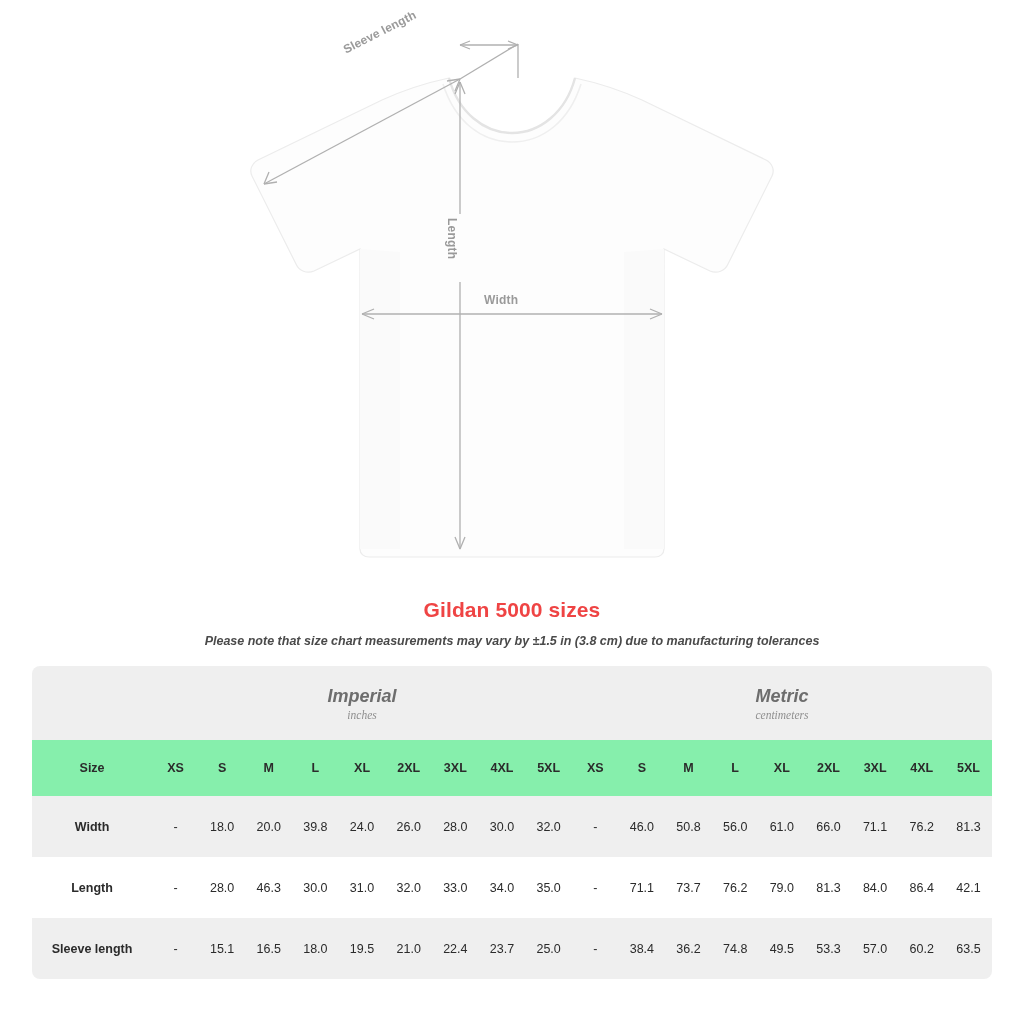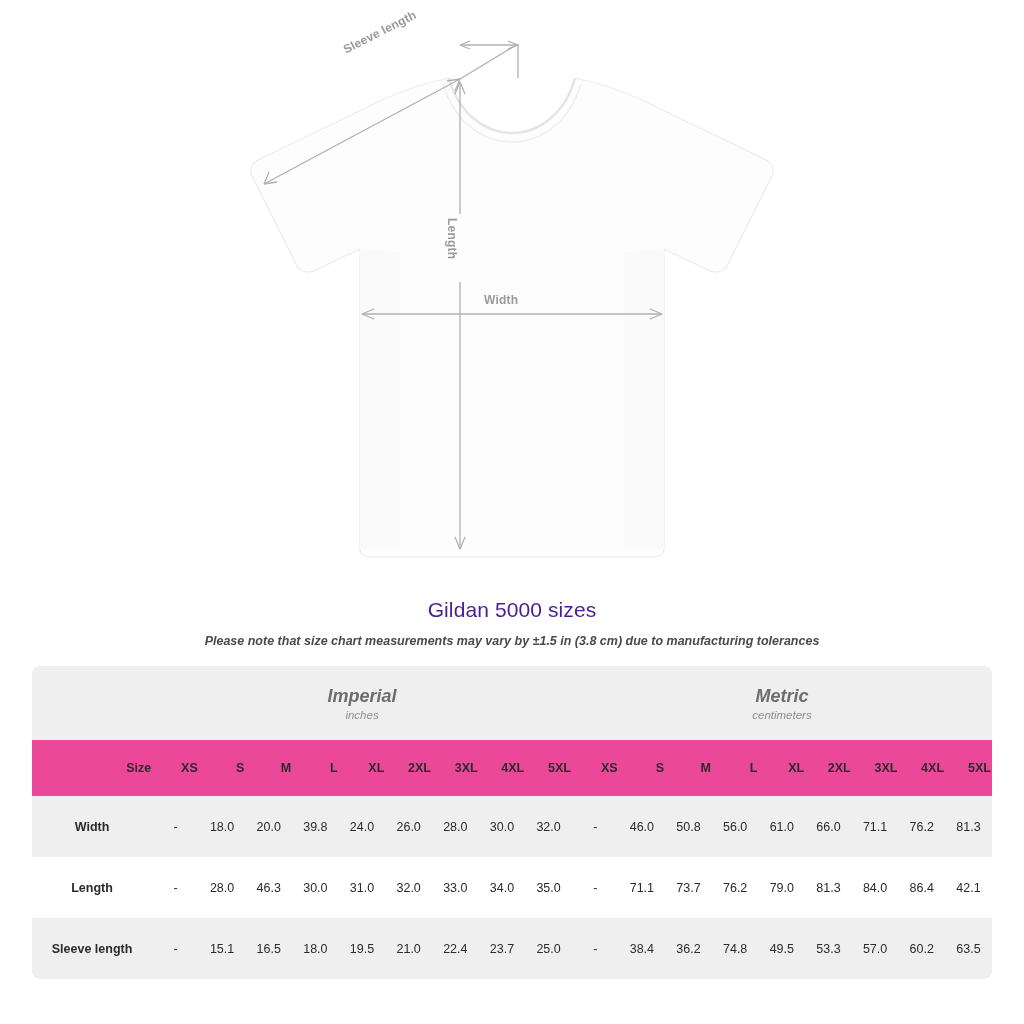--- a/index.html
+++ b/index.html
@@ -57,22 +57,22 @@
     top: 293px;
   }
 
   
   .title-block {
     text-align: center;
     margin-top: 18px;
   }
   .chart-title {
     font-size: 21px;
-    font-weight: normal;
-    color: #4c1d95;
+    font-weight: bold;
+    color: #ef4444;
     margin: 0;
     letter-spacing: 0.1px;
   }
   .chart-note {
     font-size: 12.5px;
     font-style: italic;
     color: #4a4a4a;
     margin-top: 12px;
     font-weight: bold;
   }
@@ -104,35 +104,35 @@
     font-weight: bold;
     font-style: italic;
     color: #6d6d6d;
     line-height: 1.25;
   }
   .sys-unit {
     font-size: 11.5px;
     font-style: italic;
     color: #8e8e8e;
     margin-top: 2px;
+    font-family: Liberation Serif, serif;
   }
   .sys-header td:first-child {
     border-radius: 8px 0 0 0;
   }
   .sys-header td:last-child {
     border-radius: 0 8px 0 0;
   }
 
   tr.head-row td {
     height: 54px;
     font-weight: bold;
     font-size: 12.5px;
     color: #2b2b2b;
-    background: #ec4899;
-    text-align: right;
+    background: #86efac;
   }
   tr.head-row td.rowlabel,
   tr.data-row td.rowlabel {
     font-weight: bold;
   }
   tr.data-row td {
     height: 59px;
   }
   tr.shade td {
     background: #efefef;

